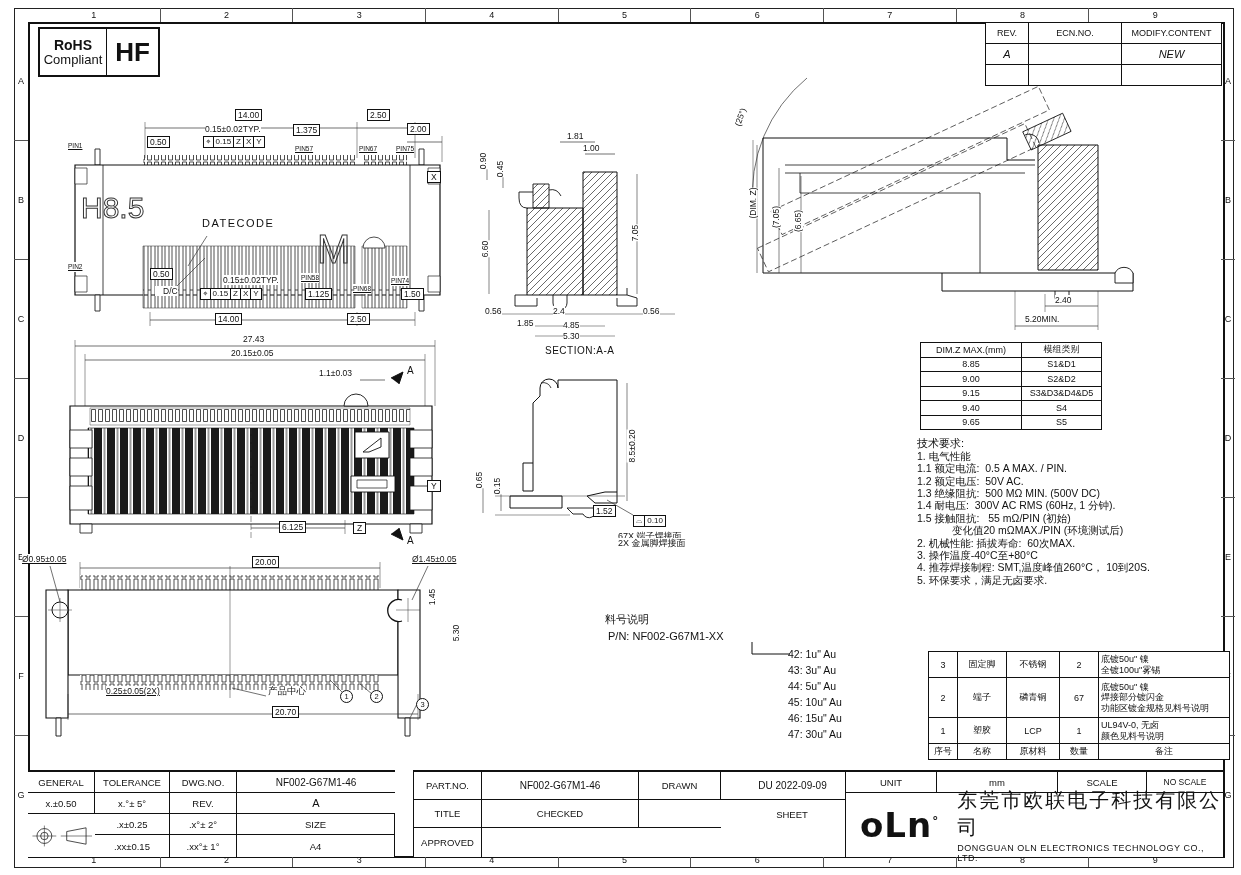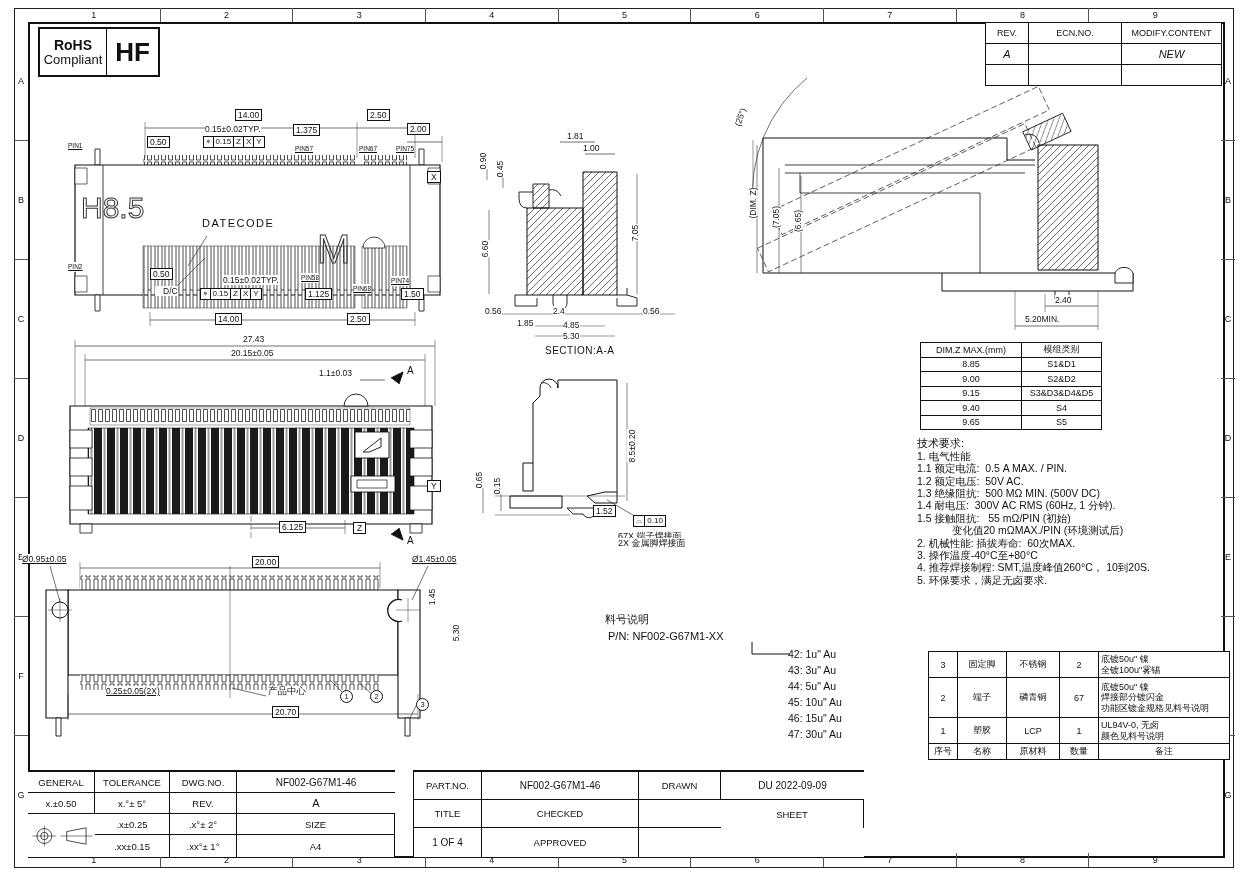--- a/index.html
+++ b/index.html
@@ -601,19 +601,33 @@
 
   <div class="tb tb-mid" style="border-left:1.5px solid #111;margin-left:18px;">
     <div class="cell">PART.NO.</div>
     <div class="cell" style="font-size:10px;">NF002-G67M1-46</div>
     <div class="cell">DRAWN</div>
     <div class="cell" style="border-right:none;font-size:10px;">DU 2022-09-09</div>
     <div class="cell">TITLE</div>
     <div class="cell">CHECKED</div>
     <div class="cell" style="border-right:none;"></div>
     <div class="cell" style="border-bottom:none;">SHEET</div>
-    <div class="cell" style="border-bottom:none;font-size:10px;">1 OF 4</div>
     <div class="cell" style="border-bottom:none;">APPROVED</div>
     <div class="cell" style="border-bottom:none;border-right:none;"></div>
   </div>
 
+  <div class="tb tb-right" style="border-left:1.5px solid #111;">
+    <div class="row1">
+      <div style="width:90px;">UNIT</div>
+      <div style="width:120px;">mm</div>
+      <div style="width:88px;">SCALE</div>
+      <div style="flex:1;font-size:8.5px;">NO SCALE</div>
+    </div>
+    <div class="logorow">
+      <span class="oln"><span>oLn</span><sup>°</sup></span>
+      <span class="comp">
+        <span class="cn">东莞市欧联电子科技有限公司</span>
+        <span class="en">DONGGUAN OLN ELECTRONICS TECHNOLOGY CO., LTD.</span>
+      </span>
+    </div>
+  </div>
 
 </div>
 
 </body></html>

